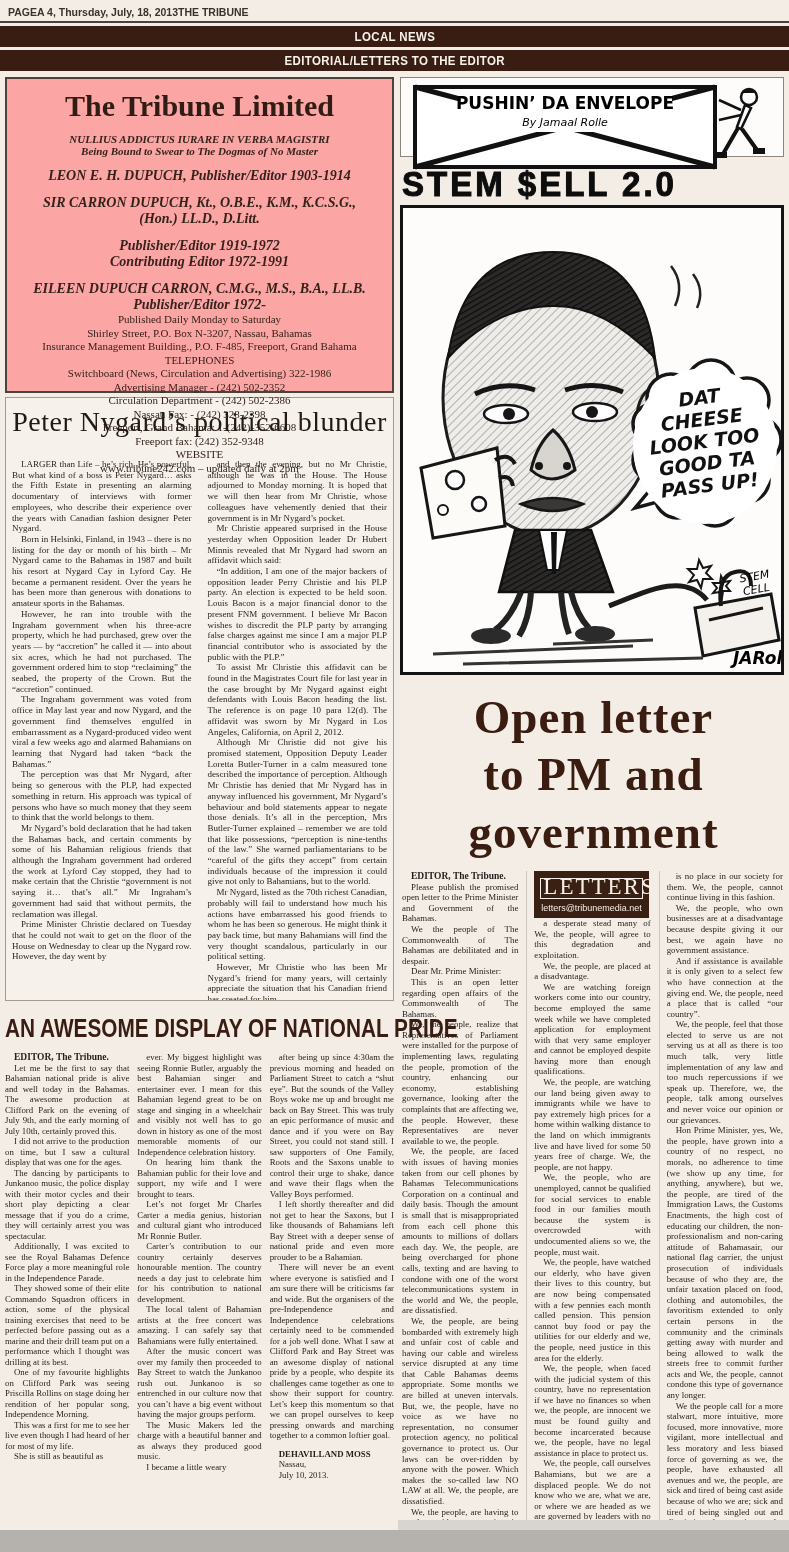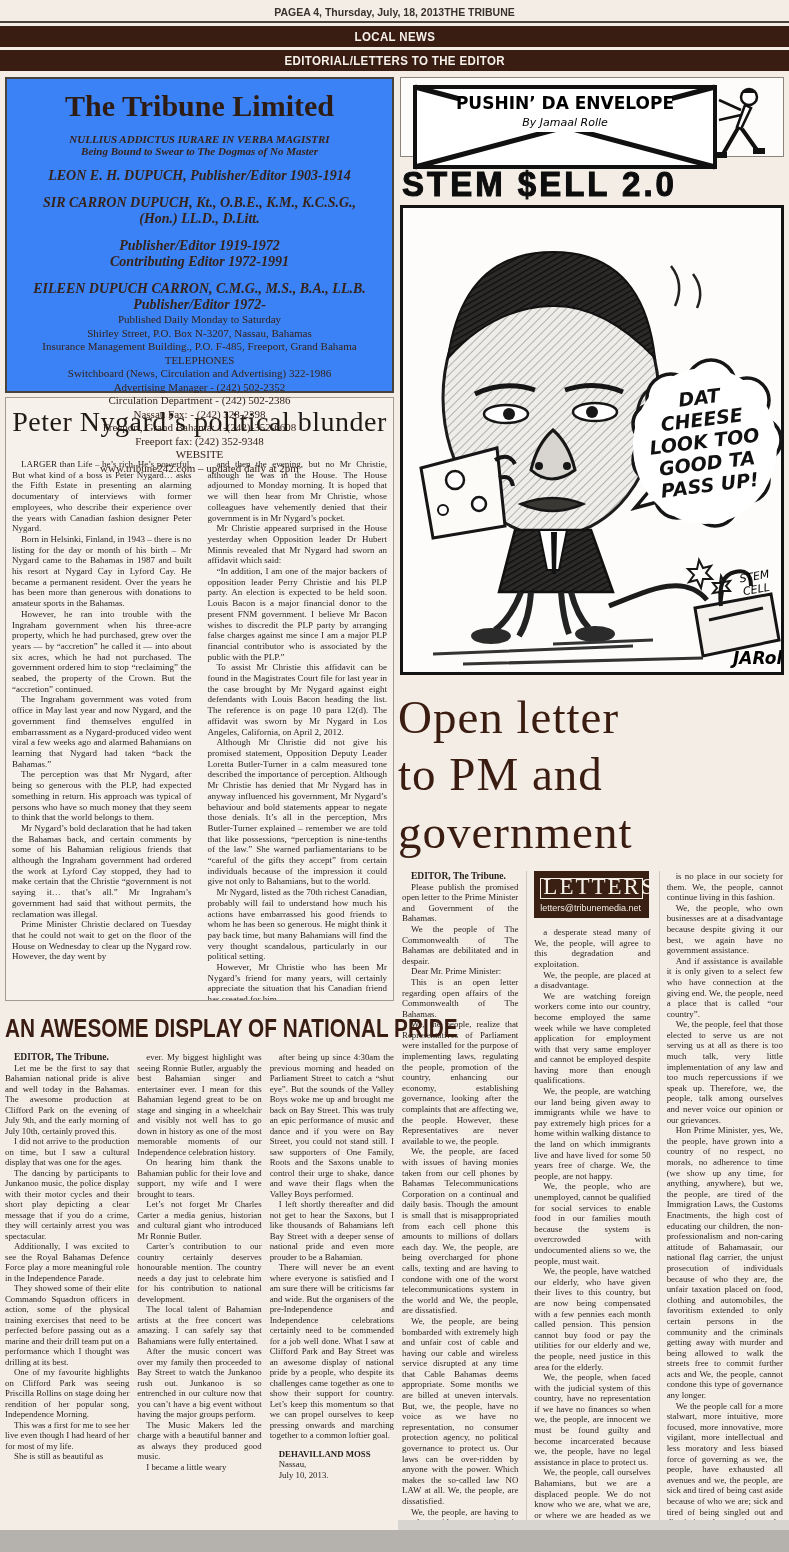--- a/index.html
+++ b/index.html
@@ -6,40 +6,40 @@
   .page{
     position:relative;
     width:789px;height:1552px;
     background:#f3ede6;
     font-family:"Liberation Serif", serif;
     color:#241f1b;
     overflow:hidden;
   }
   
   .topbar{
-    display:flex;justify-content:center;align-items:flex-end;
+    display:flex;justify-content:flex-start;align-items:flex-end;
     padding:6px 8px 3px 8px;
     font-family:"Liberation Sans", sans-serif;
     font-size:10.5px;color:#39322d;font-weight:bold;
   }
   .rule{height:2px;background:#4a413b;margin:0 0 3px 0;}
   .banner{
     background:#3a1d12;color:#f7f2ec;text-align:center;
     font-family:"Liberation Sans", sans-serif;font-weight:bold;
     font-size:12.5px;letter-spacing:.4px;
     padding:4px 0 3px 0;margin-bottom:3px;
   }
   .banner .cond{display:inline-block;transform:scaleX(.92);transform-origin:center;}
   
   .content{display:flex;align-items:flex-start;}
   .left{width:398px;flex:0 0 398px;}
   .right{width:391px;flex:0 0 391px;}
   
   .masthead-box{
-    margin:3px 4px 0 5px;border:2px solid #4a433c;background:#3b82f6;
+    margin:3px 4px 0 5px;border:2px solid #4a433c;background:#fca5a5;
     text-align:center;padding:8px 6px 10px 6px;height:316px;box-sizing:border-box;
     color:#35231b;
   }
   .mh-title{font-size:30px;font-weight:bold;margin:2px 0 10px 0;color:#2f1c13;}
   .mh-motto{font-style:italic;font-weight:bold;font-size:11px;margin:0;}
   .mh-pub{font-style:italic;font-weight:bold;font-size:14px;margin:0;}
   .mt{margin-top:11px;}
   .mt2{margin-top:12px;}
   .mh-info{font-size:11px;margin:0;line-height:13.5px;}
   
@@ -80,29 +80,29 @@
     font-size:33px;letter-spacing:3px;color:#0d0d0d;
     margin:8px 5px 2px 4px;transform:scaleY(1.05);transform-origin:top left;
     -webkit-text-stroke:1px #0d0d0d;
   }
   .cartoon-frame{
     margin:2px 5px 0 2px;border:3px solid #131313;background:#fdfcfa;
     height:470px;box-sizing:border-box;overflow:hidden;
   }
   
   .openletter-head{
-    font-size:47px;font-weight:normal;color:#3a1c10;
+    font-size:47px;font-weight:bold;color:#3a1c10;text-align:center;
     line-height:1.22;margin:14px 0 10px 0;letter-spacing:1px;
   }
   .letter-cols{margin:4px 6px 0 4px;}
   .letter-cols .body-text{font-size:8.9px;line-height:10.6px;}
   .letter-cols > div + div{border-left:1px solid #cfc8c0;padding-left:7px;}
   .letters-box{
-    background:#3a2013;color:#f6efe7;
-    padding:7px 6px 5px 6px;margin:0 2px 9px 0;
+    background:#3a2013;color:#f6efe7;text-align:center;
+    padding:7px 6px 5px 6px;margin:0 2px 0 0;
   }
   .letters-box .lb-title{
     font-size:23px;letter-spacing:2px;border:1px solid #f6efe7;
     border-bottom:none;display:block;padding:3px 2px 5px 2px;margin:0;
     font-family:"Liberation Serif", serif;
   }
   .letters-box .lb-email{
     display:block;border-top:1.5px solid #f6efe7;
     font-family:"Liberation Sans", sans-serif;font-size:9px;
     padding-top:4px;margin:0;

